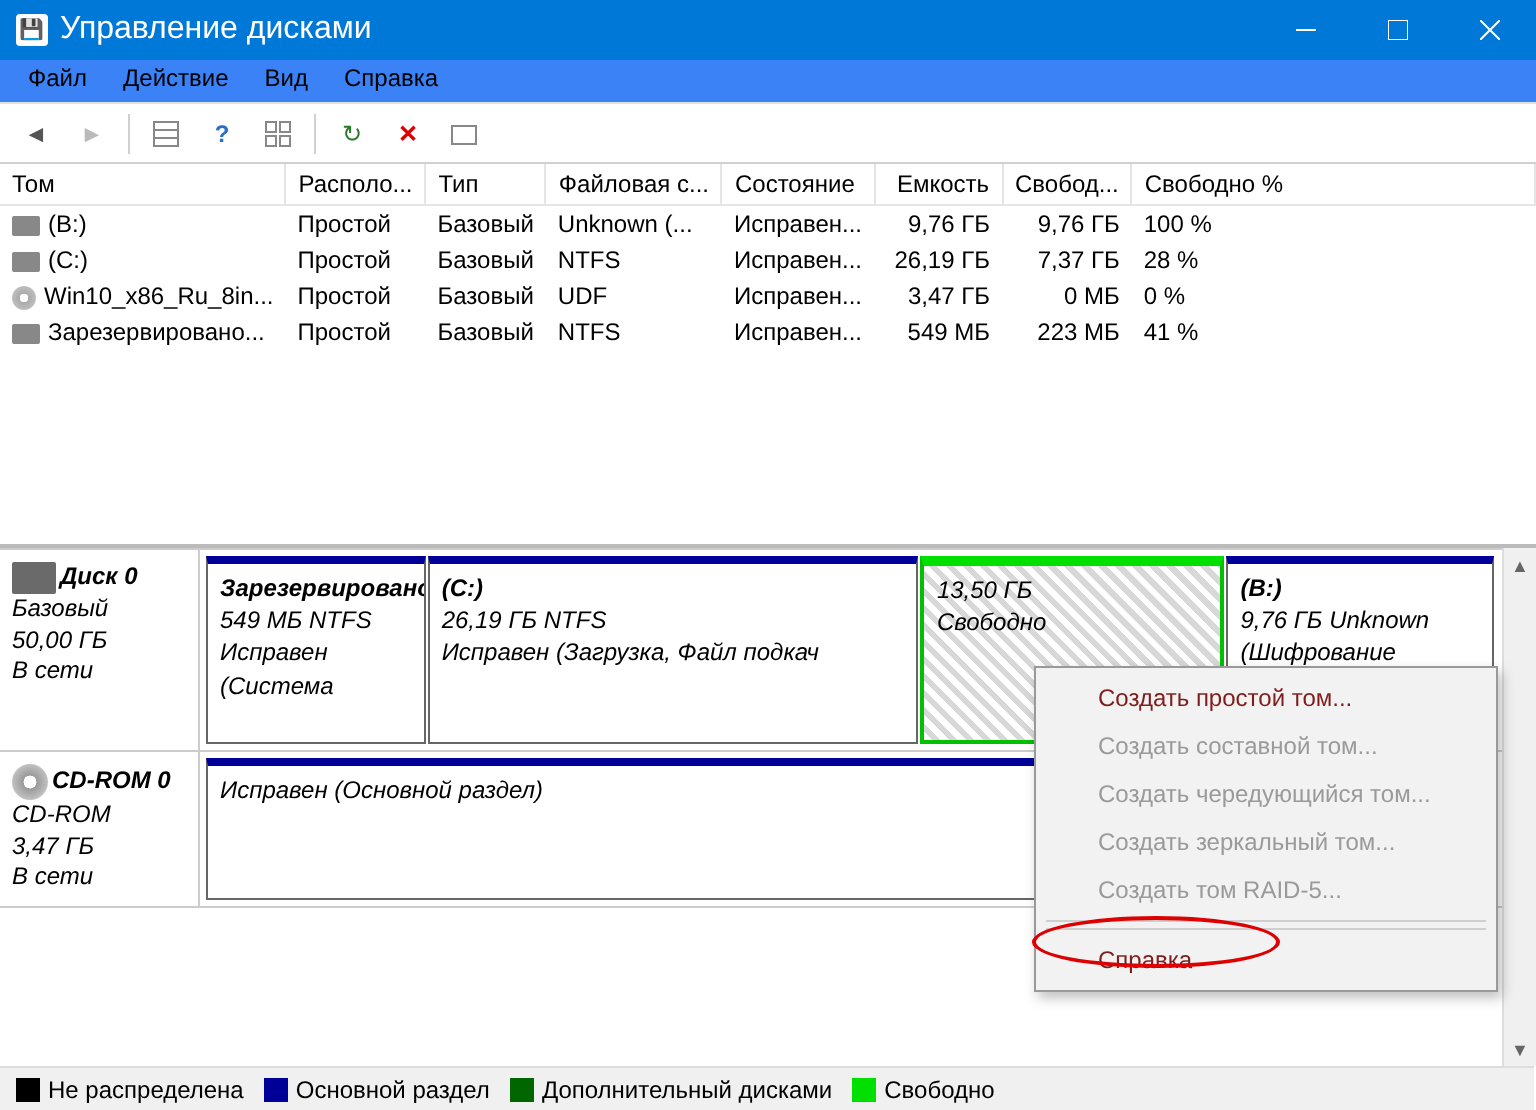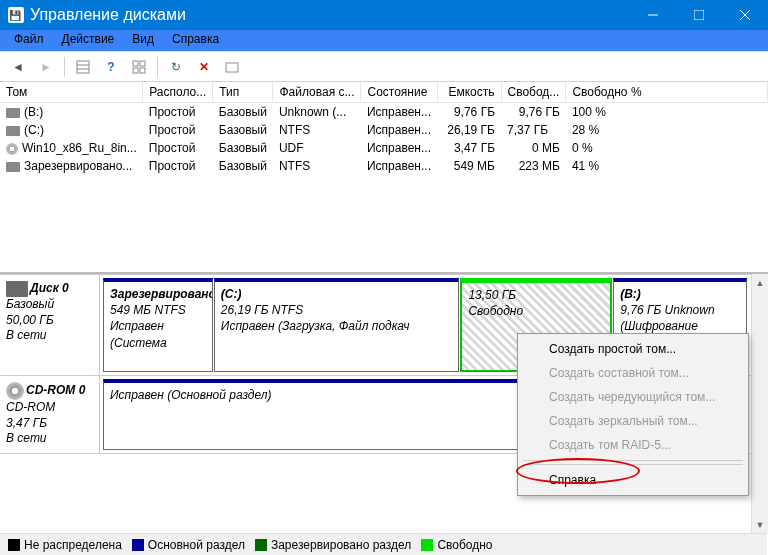--- a/index.html
+++ b/index.html
@@ -42,21 +42,21 @@
 .parts { flex: 1; display: flex; padding: 3px; gap: 0; background: #fff; }
 .part { border: 1px solid #666; border-top: 4px solid #000099; margin-right: 1px; padding: 4px 6px; background: #fff; overflow: hidden; line-height: 1.35; }
 .part.free { border-top: 4px solid #00e000; background: repeating-linear-gradient(45deg,#fff,#fff 3px,#e8e8e8 3px,#e8e8e8 6px); }
 .part.free.selected { border: 2px solid #00c000; border-top: 5px solid #00e000; background: repeating-linear-gradient(45deg,#fff,#fff 3px,#d8d8d8 3px,#d8d8d8 6px); }
 
 .statusbar { position: absolute; bottom: 0; left: 0; right: 1px; height: 22px; background: #f0f0f0; border-top: 1px solid #ddd; display: flex; align-items: center; padding: 0 8px; gap: 10px; }
 .legend { display: flex; align-items: center; gap: 4px; }
 .sw { width: 12px; height: 12px; display: inline-block; }
 
 .ctxmenu { position: absolute; left: 517px; top: 333px; width: 232px; background: #f2f2f2; border: 1px solid #999; box-shadow: 2px 3px 6px rgba(0,0,0,.25); padding: 3px; z-index: 10; }
-.ctxitem { padding: 5px 20px 5px 28px; cursor: pointer; color: #000000; }
+.ctxitem { padding: 5px 20px 5px 28px; cursor: pointer; color: #7f1d1d; }
 .ctxitem.disabled { color: #9a9a9a; cursor: default; }
 .ctxsep { height: 1px; background: #cfcfcf; margin: 3px 2px; }
 
 .highlight-ellipse { position: absolute; left: 516px; top: 458px; width: 124px; height: 26px; border: 2px solid #d00; border-radius: 50%; pointer-events: none; z-index: 20; }
 </style>
 </head>
 <body>
 
 <div class="titlebar">
   <span class="icon">💾</span>
@@ -153,21 +153,21 @@
           <td style="text-align:right">9,76 ГБ</td>
           <td>100 %</td>
         </tr>
         <tr>
           <td><span class="vol-icon "></span>(C:)</td>
           <td>Простой</td>
           <td>Базовый</td>
           <td>NTFS</td>
           <td>Исправен...</td>
           <td style="text-align:right">26,19 ГБ</td>
-          <td style="">7,37 ГБ</td>
+          <td style="text-align:right">7,37 ГБ</td>
           <td>28 %</td>
         </tr>
         <tr>
           <td><span class="vol-icon cd"></span>Win10_x86_Ru_8in...</td>
           <td>Простой</td>
           <td>Базовый</td>
           <td>UDF</td>
           <td>Исправен...</td>
           <td style="text-align:right">3,47 ГБ</td>
           <td style="text-align:right">0 МБ</td>
@@ -242,21 +242,21 @@
   <span class="legend">
       <span class="sw" id="sw1" style="background: rgb(0, 0, 0);"></span>
       <span>Не распределена</span>
     </span>
   <span class="legend">
       <span class="sw" id="sw2" style="background: rgb(0, 0, 153);"></span>
       <span>Основной раздел</span>
     </span>
   <span class="legend">
       <span class="sw" id="sw3" style="background: rgb(0, 102, 0);"></span>
-      <span>Зарезервировано раздел</span>
+      <span>Дополнительный дисками</span>
     </span>
   <span class="legend">
       <span class="sw" id="sw4" style="background: rgb(0, 224, 0);"></span>
       <span>Свободно</span>
     </span>
 </div>
 
 <div class="ctxmenu">
   <div class="ctxitem">Создать простой том...</div>
   <div class="ctxitem disabled">Создать составной том...</div>

